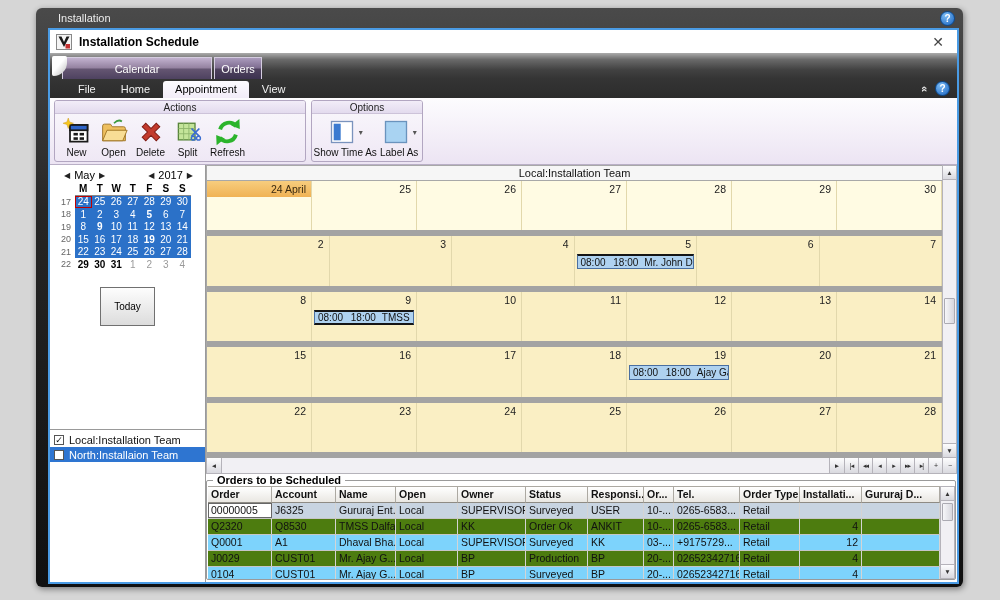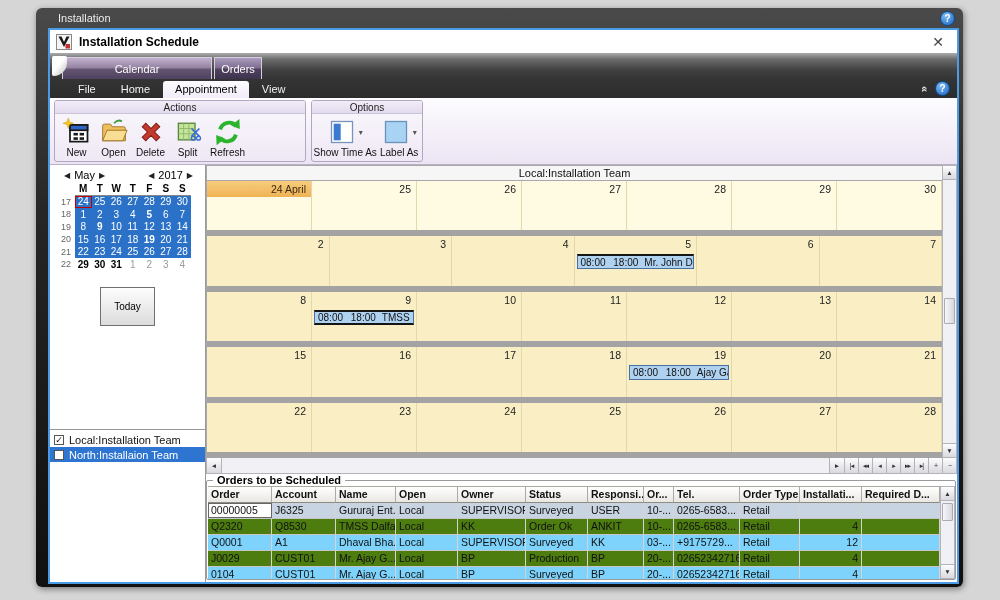--- a/index.html
+++ b/index.html
@@ -485,21 +485,21 @@
                   <div class="th c1">Account</div>
                   <div class="th c2">Name</div>
                   <div class="th c3">Open</div>
                   <div class="th c4">Owner</div>
                   <div class="th c5">Status</div>
                   <div class="th c6">Responsi...</div>
                   <div class="th c7">Or...</div>
                   <div class="th c8">Tel.</div>
                   <div class="th c9">Order Type</div>
                   <div class="th c10">Installati...</div>
-                  <div class="th c11">Required D...</div>
+                  <div class="th c11">Gururaj D...</div>
                 </div>
               <div style="flex:1;overflow:hidden">
                   <div class="tr rsel">
                     <div class="td c0 editcell">00000005</div>
                     <div class="td c1">J6325</div>
                     <div class="td c2">Gururaj Ent...</div>
                     <div class="td c3">Local</div>
                     <div class="td c4">SUPERVISOR</div>
                     <div class="td c5">Surveyed</div>
                     <div class="td c6">USER</div>

